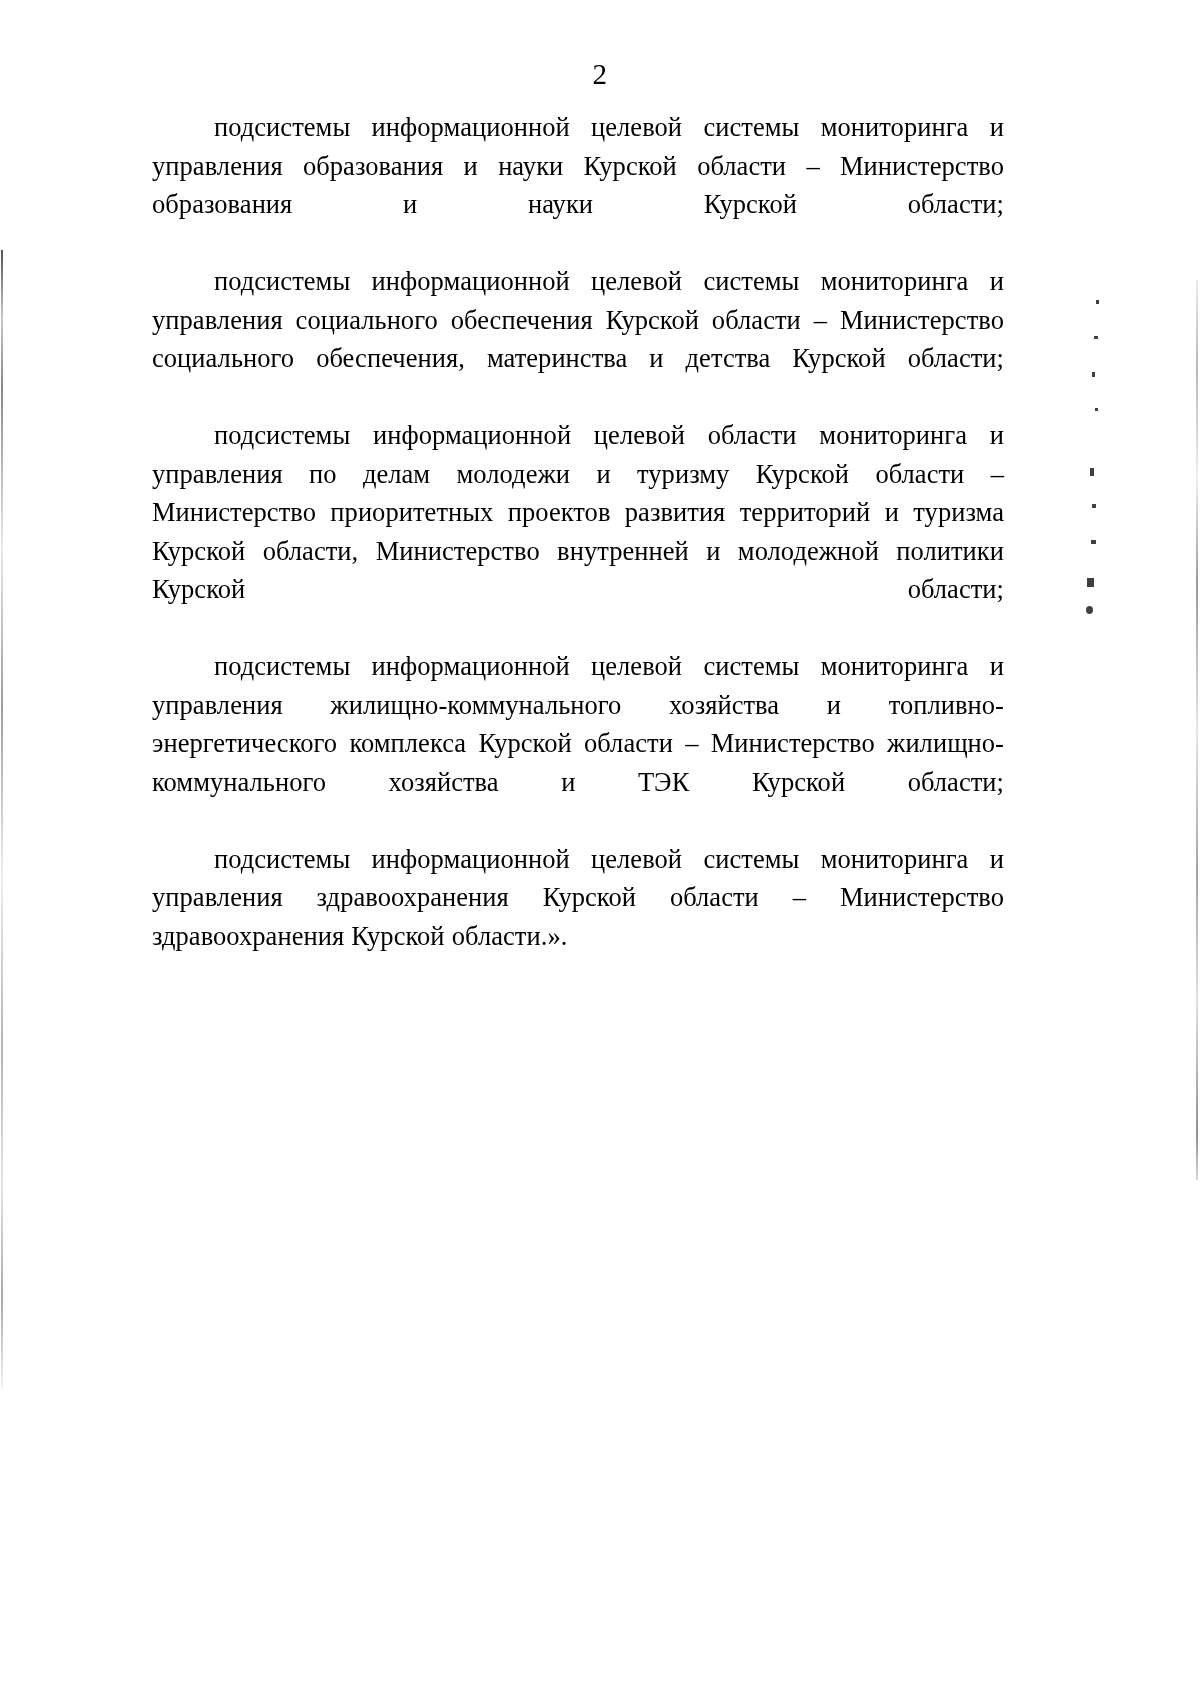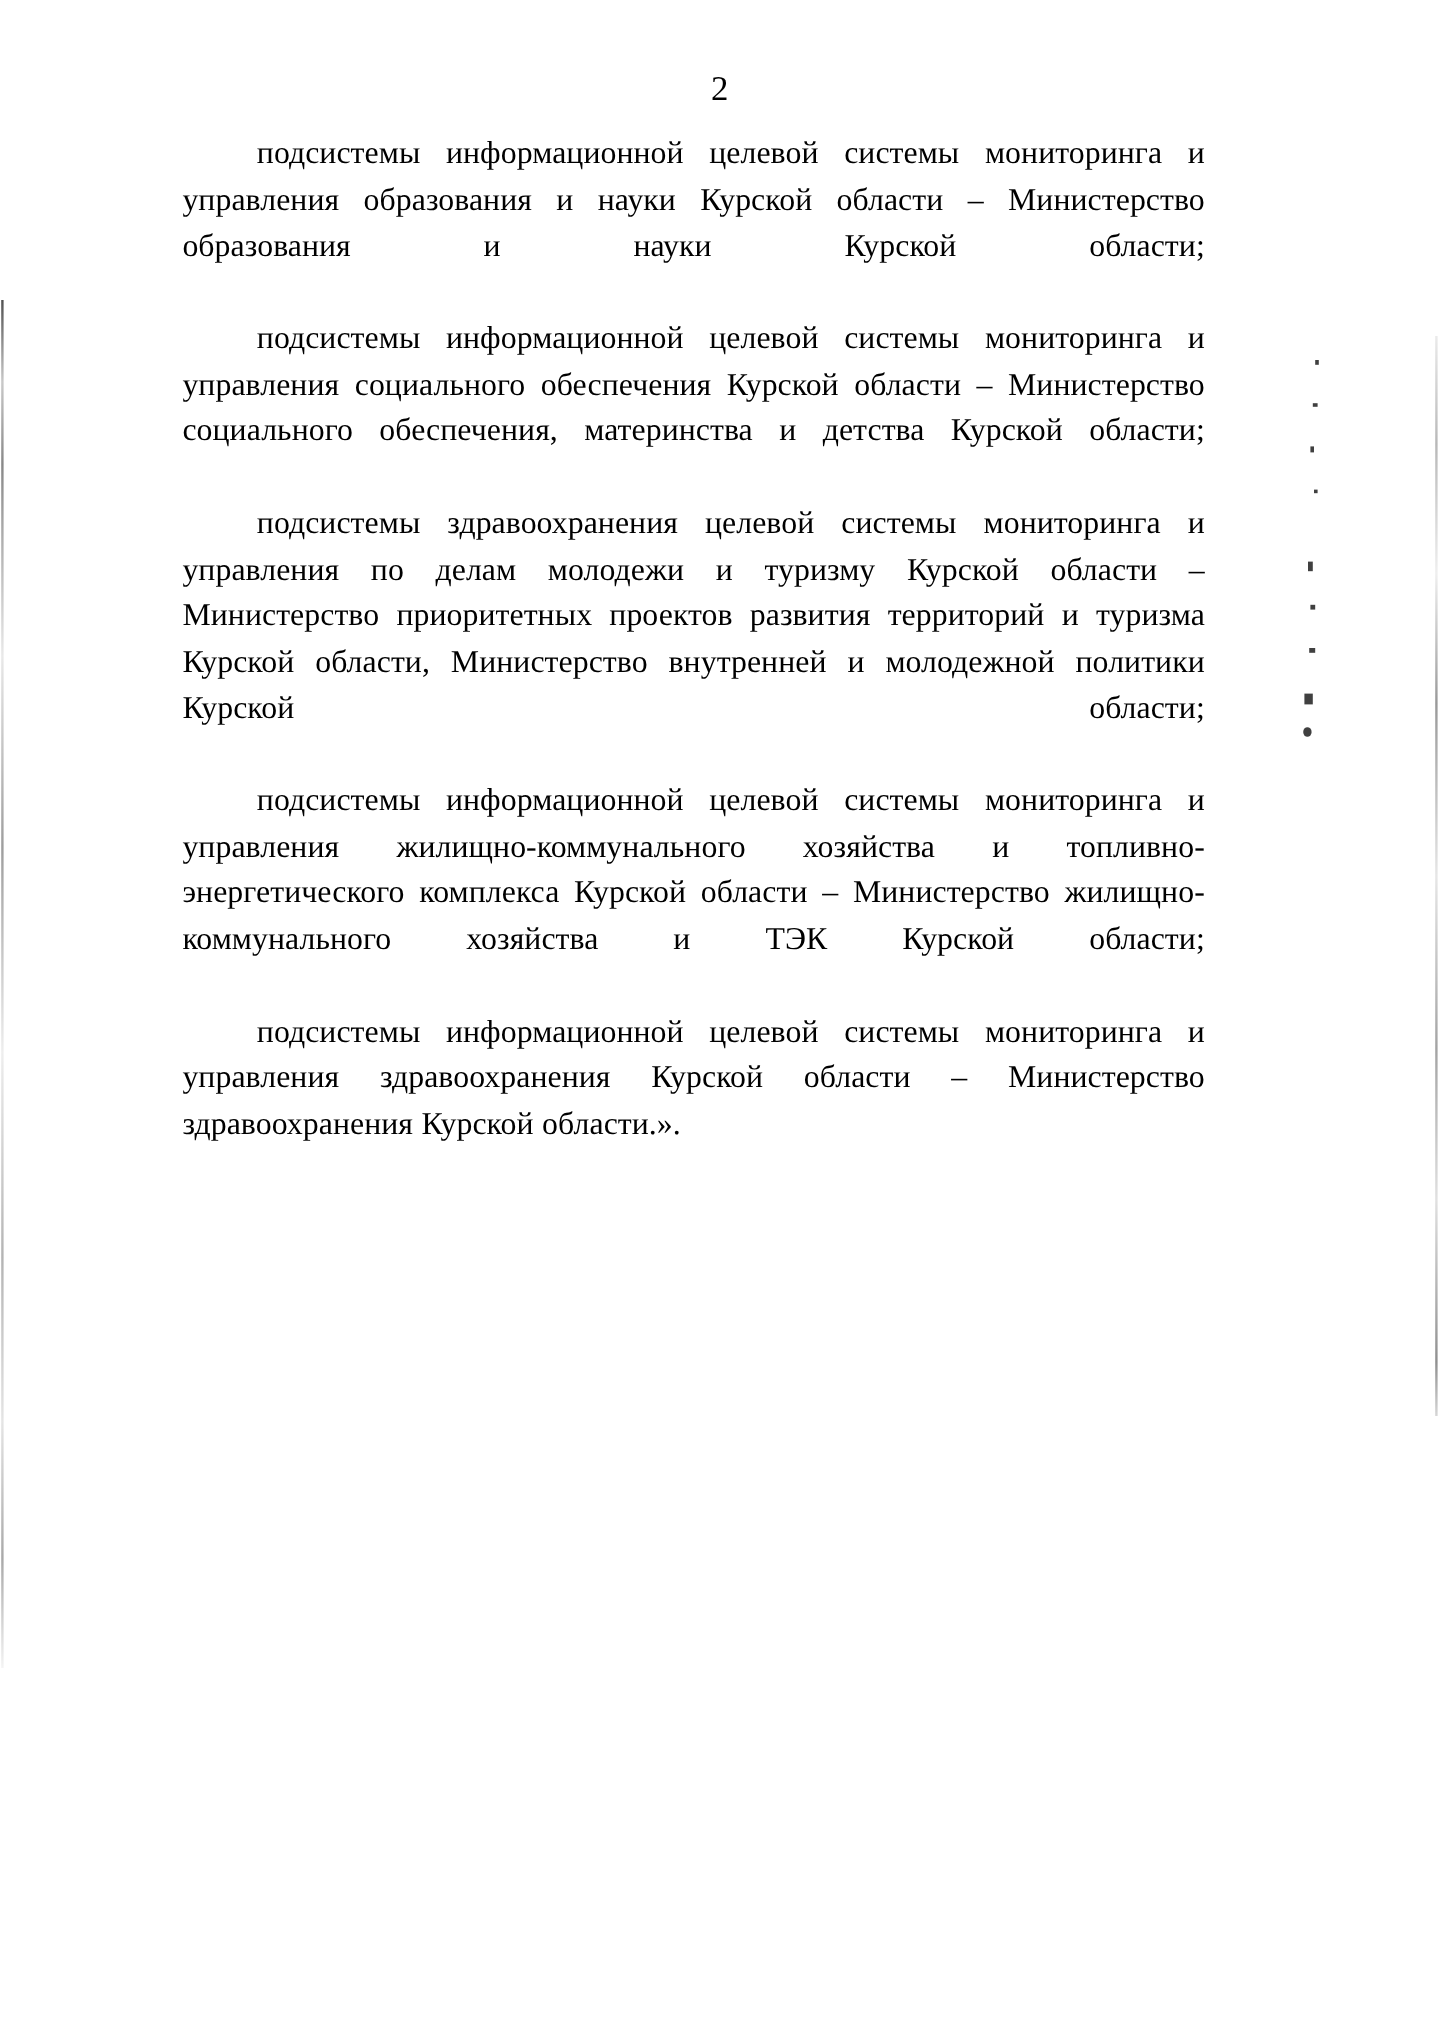--- a/index.html
+++ b/index.html
@@ -126,21 +126,21 @@
   <div class="scan-speck" style="top:606px; left:1086px; width:7px; height:8px; border-radius:50%;"></div>
 
   <div class="page-number">2</div>
 
   <div class="body-text">
 
     <p class="para">подсистемы информационной целевой системы мониторинга и управления образования и науки Курской области – Министерство образования и науки Курской области;</p>
 
     <p class="para">подсистемы информационной целевой системы мониторинга и управления социального обеспечения Курской области – Министерство социального обеспечения, материнства и детства Курской области;</p>
 
-    <p class="para">подсистемы здравоохранения целевой системы мониторинга и управления по делам молодежи и туризму Курской области – Министерство приоритетных проектов развития территорий и туризма Курской области, Министерство внутренней и молодежной политики Курской области;</p>
+    <p class="para">подсистемы информационной целевой области мониторинга и управления по делам молодежи и туризму Курской области – Министерство приоритетных проектов развития территорий и туризма Курской области, Министерство внутренней и молодежной политики Курской области;</p>
 
     <p class="para">подсистемы информационной целевой системы мониторинга и управления жилищно-коммунального хозяйства и топливно-энергетического комплекса Курской области – Министерство жилищно-коммунального хозяйства и ТЭК Курской области;</p>
 
     <p class="para no-stretch">подсистемы информационной целевой системы мониторинга и управления здравоохранения Курской области – Министерство здравоохранения Курской области.».</p>
 
   </div>
 
 </div>
 
 </body></html>

